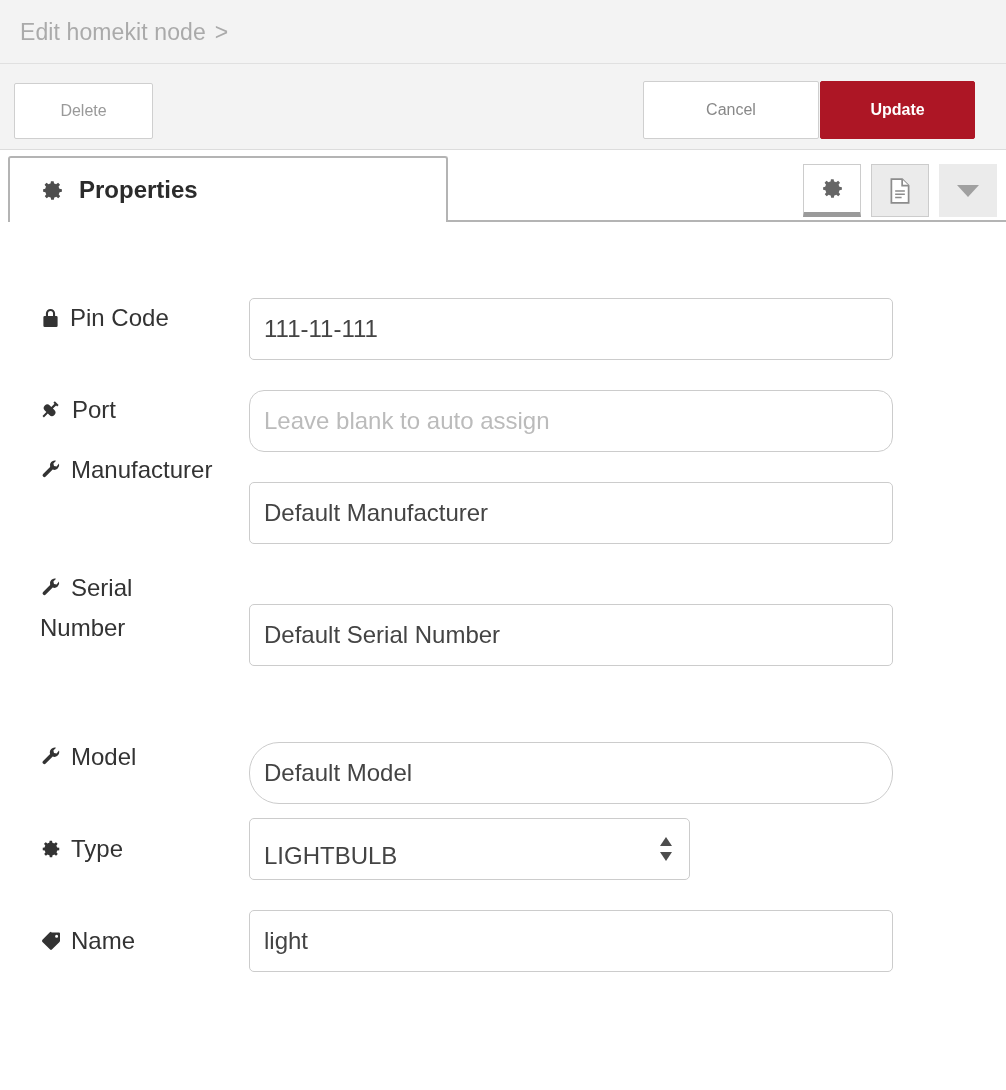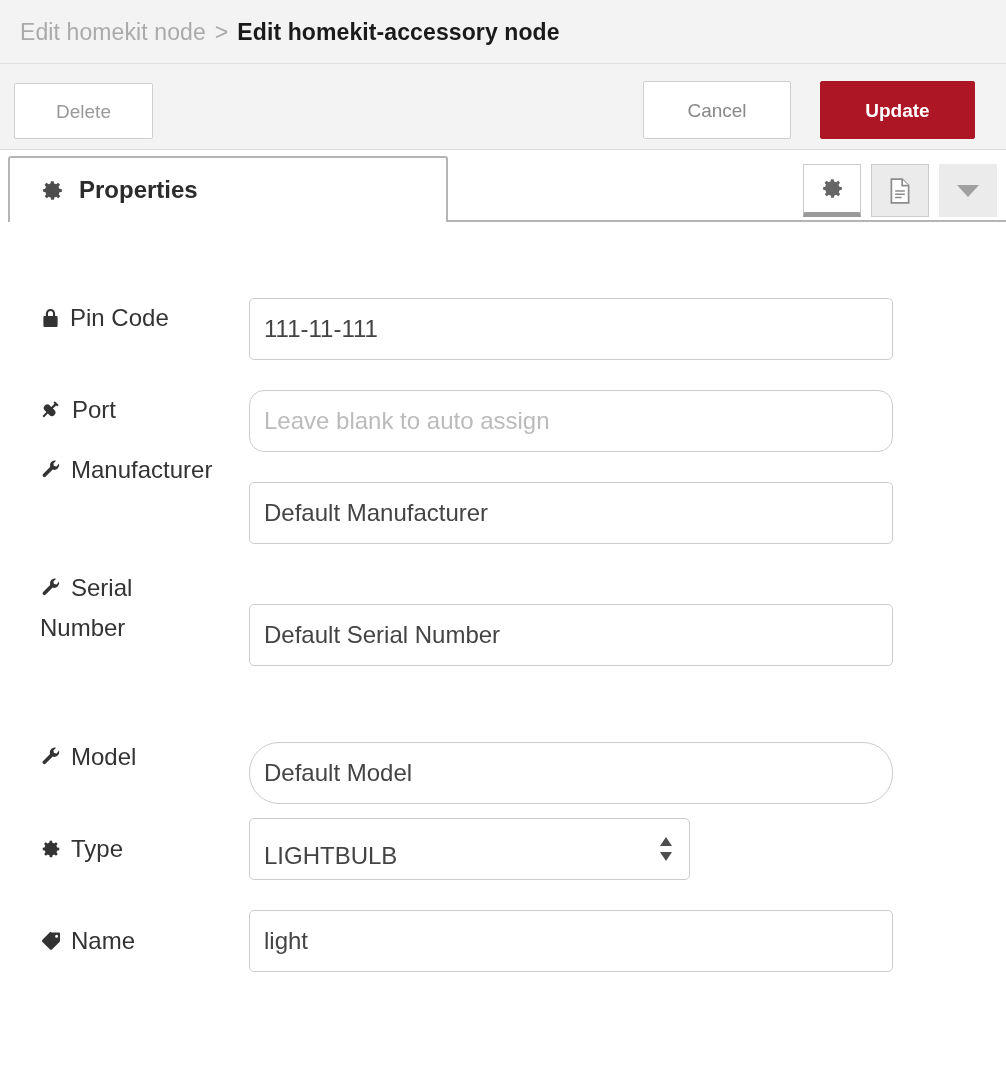--- a/index.html
+++ b/index.html
@@ -58,41 +58,41 @@
     width: 1006px;
     height: 86px;
     background: #f3f3f3;
     border-bottom: 1px solid #dcdcdc;
     box-sizing: border-box;
   }
   .btn {
     position: absolute;
     box-sizing: border-box;
     font-family: "Liberation Sans", sans-serif;
-    font-size: 19px;
+    font-size: 16px;
     display: flex;
     align-items: center;
     justify-content: center;
     cursor: pointer;
     border-radius: 2px;
     line-height: 1;
   }
   #delete-button {
     left: 14px;
     top: 19px;
     width: 139px;
     height: 56px;
     background: #ffffff;
     border: 1px solid #cfcfcf;
     color: #999999;
   }
   #cancel-button {
     left: 643px;
     top: 17px;
-    width: 148px;
+    width: 176px;
     height: 58px;
     background: #ffffff;
     border: 1px solid #cfcfcf;
     color: #888888;
   }
   #update-button {
     left: 820px;
     top: 17px;
     width: 155px;
     height: 58px;
@@ -272,21 +272,20 @@
     pointer-events: none;
   }
 </style>
 </head>
 <body>
 
 <div id="dialog-header">
   <div class="inner">
     <span class="crumb-parent">Edit homekit node</span>
     <span class="crumb-sep">&gt;</span>
-    <span class="crumb-current">Edit homekit-accessory node</span>
   </div>
 </div>
 
 <div id="dialog-toolbar">
   <div class="btn" id="delete-button">Delete</div>
   <div class="btn" id="cancel-button">Cancel</div>
   <div class="btn" id="update-button">Update</div>
 </div>
 
 <div id="panel-left-edge"></div>

